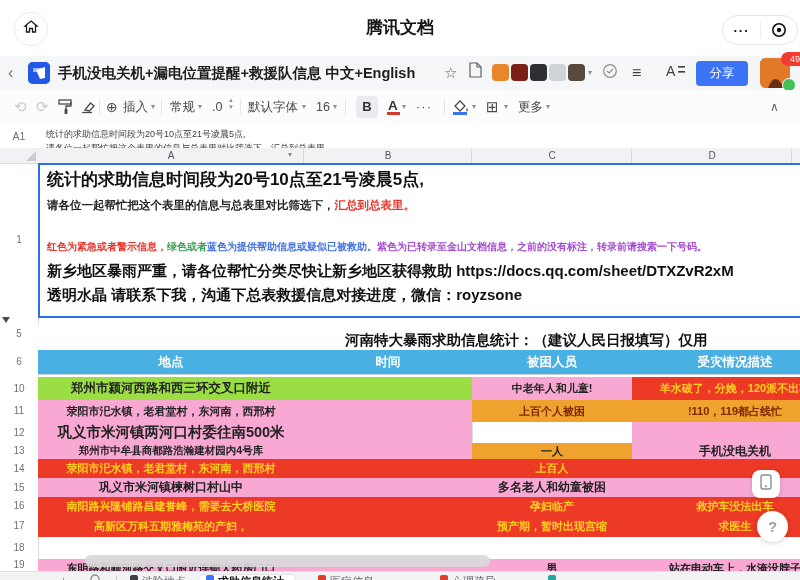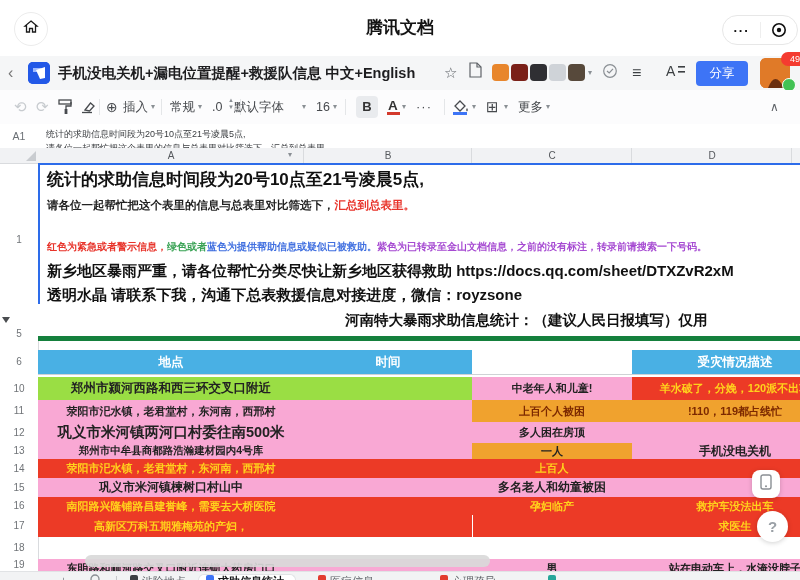--- a/index.html
+++ b/index.html
@@ -181,21 +181,21 @@
   <div class="abs vdiv" style="left:99px;"></div>
   <span class="abs tb" style="left:106px;font-size:14px;color:#474a4e;">⊕</span>
   <span class="abs tb" style="left:123px;">插入</span>
   <span class="abs tb ddv" style="left:151px;">▾</span>
   <div class="abs vdiv" style="left:161px;"></div>
   <span class="abs tb" style="left:170px;">常规</span>
   <span class="abs tb ddv" style="left:198px;">▾</span>
   <span class="abs tb" style="left:212px;">.0</span>
   <span class="abs" style="left:228px;top:97px;font-size:6px;color:#8a8f94;line-height:7px;">▲<br>▼</span>
   <div class="abs vdiv" style="left:240px;"></div>
-  <span class="abs tb" style="left:234px;">默认字体</span>
+  <span class="abs tb" style="left:248px;">默认字体</span>
   <span class="abs tb ddv" style="left:302px;">▾</span>
   <span class="abs tb" style="left:316px;">16</span>
   <span class="abs tb ddv" style="left:333px;">▾</span>
   <div class="abs vdiv" style="left:345px;"></div>
   <div class="abs bold-box" style="left:356px;">B</div>
   <span class="abs a-color" style="left:388px;">A</span>
   <div class="abs a-underline" style="left:387px;"></div>
   <span class="abs tb ddv" style="left:402px;">▾</span>
   <span class="abs tb" style="left:416px;font-size:13px;letter-spacing:1px;color:#474a4e;">···</span>
   <div class="abs vdiv" style="left:444px;"></div>
@@ -252,27 +252,28 @@
     <span class="nl" style="top:34px;font-size:11.5px;color:#222;"><span>请各位一起帮忙把这个表里的信息与总表里对比筛选下，</span><span style="color:#e8332a;">汇总到总表里。</span></span>
     <span class="nl" style="top:76px;font-size:10px;"><span style="color:#e8332a;">红色为紧急或者警示信息，</span><span style="color:#3aa355;">绿色或者</span><span style="color:#4170e0;">蓝色为提供帮助信息或疑似已被救助。</span><span style="color:#a64ad2;">紫色为已转录至金山文档信息，之前的没有标注，转录前请搜索一下号码。</span></span>
     <span class="nl" style="top:98px;font-size:15px;color:#111;">新乡地区暴雨严重，请各位帮忙分类尽快让新乡地区获得救助 https://docs.qq.com/sheet/DTXZvR2xM</span>
     <span class="nl" style="top:122px;font-size:15px;color:#111;">透明水晶 请联系下我，沟通下总表救援信息对接进度，微信：royzsone</span>
   </div>
 
   <div class="abs sel" style="left:38px;top:163px;width:762px;height:2px;"></div>
   <div class="abs sel" style="left:38px;top:163px;width:2px;height:154px;"></div>
   <div class="abs sel" style="left:38px;top:316px;width:762px;height:2px;"></div>
 
-  <div class="abs row" style="top:304px;height:32px;background:#fff;border-bottom:5px solid #15803d;">
+  <div class="abs row" style="top:324px;height:32px;background:#fff;border-bottom:2px solid #15803d;">
     <span style="position:absolute;left:307px;top:0;height:32px;line-height:32px;font-size:14.5px;font-weight:bold;color:#111;white-space:nowrap;">河南特大暴雨求助信息统计：（建议人民日报填写）仅用</span>
   </div>
 
   <div class="abs row" style="top:350px;height:24px;">
     <div class="cell cA bg-blue hd">地点</div>
     <div class="cell cB bg-blue hd">时间</div>
+    <div class="cell cC bg-blue hd">被困人员</div>
     <div class="cell cD bg-blue hd" style="width:206px;">受灾情况描述</div>
   </div>
   <div class="abs" style="left:38px;top:374px;width:762px;height:3px;background:#fff;border-top:1px solid #cfd2d5;border-bottom:1px solid #cfd2d5;"></div>
 
   <div class="abs row" style="top:377px;height:23px;">
     <div class="cell cA bg-green tK" style="font-size:12.5px;">郑州市颍河西路和西三环交叉口附近</div>
     <div class="cell cB bg-green"></div>
     <div class="cell cC bw tK">中老年人和儿童!</div>
     <div class="cell cD bg-red tY" style="width:206px;">羊水破了，分娩，120派不出车</div>
   </div>
@@ -280,21 +281,20 @@
   <div class="abs row" style="top:400px;height:22px;">
     <div class="cell cA bw tK">荥阳市汜水镇，老君堂村，东河南，西邢村</div>
     <div class="cell cB bw"></div>
     <div class="cell cC bg-orange tO">上百个人被困</div>
     <div class="cell cD bg-orange tO" style="width:206px;">!110，119都占线忙</div>
   </div>
 
   <div class="abs row" style="top:422px;height:21px;">
     <div class="cell cA bw tK tBig">巩义市米河镇两河口村委往南500米</div>
     <div class="cell cB bw"></div>
-    <div class="cell cC bw tK">多人困在房顶</div>
     <div class="cell cD bw" style="width:206px;"></div>
   </div>
 
   <div class="abs row" style="top:443px;height:16px;">
     <div class="cell cA bw tK" style="font-size:10.5px;">郑州市中牟县商都路浩瀚建材园内4号库</div>
     <div class="cell cB bw"></div>
     <div class="cell cC bg-orange tK">一人</div>
     <div class="cell cD bw tK tMed" style="width:206px;">手机没电关机</div>
   </div>
 
@@ -315,20 +315,21 @@
   <div class="abs row" style="top:497px;height:18px;background:#0369a1;">
     <div class="cell cA bg-red tY">南阳路兴隆铺路昌建誉峰，需要去大桥医院</div>
     <div class="cell cB bg-red"></div>
     <div class="cell cC bg-red tY">孕妇临产</div>
     <div class="cell cD bg-red tY" style="width:206px;">救护车没法出车</div>
   </div>
 
   <div class="abs row" style="top:515px;height:22px;background:#ec3a26;">
     <div class="cell cA bg-red tY">高新区万科五期雅梅苑的产妇，</div>
     <div class="cell cB bg-red"></div>
+    <div class="cell cC bg-red tY">预产期，暂时出现宫缩</div>
     <div class="cell cD bg-red tY" style="width:206px;">求医生</div>
   </div>
 
 
   <div class="abs row" style="top:559px;height:21px;">
     <div class="cell cA bw tK" style="align-items:flex-start;padding-top:2px;">东明路和顺河路交叉口附近连锁大药房门口</div>
     <div class="cell cB bw"></div>
     <div class="cell cC bw tK" style="align-items:flex-start;padding-top:2px;">男</div>
     <div class="cell cD bw tK" style="width:206px;align-items:flex-start;padding-top:2px;">站在电动车上，水淹没脖子</div>
   </div>

